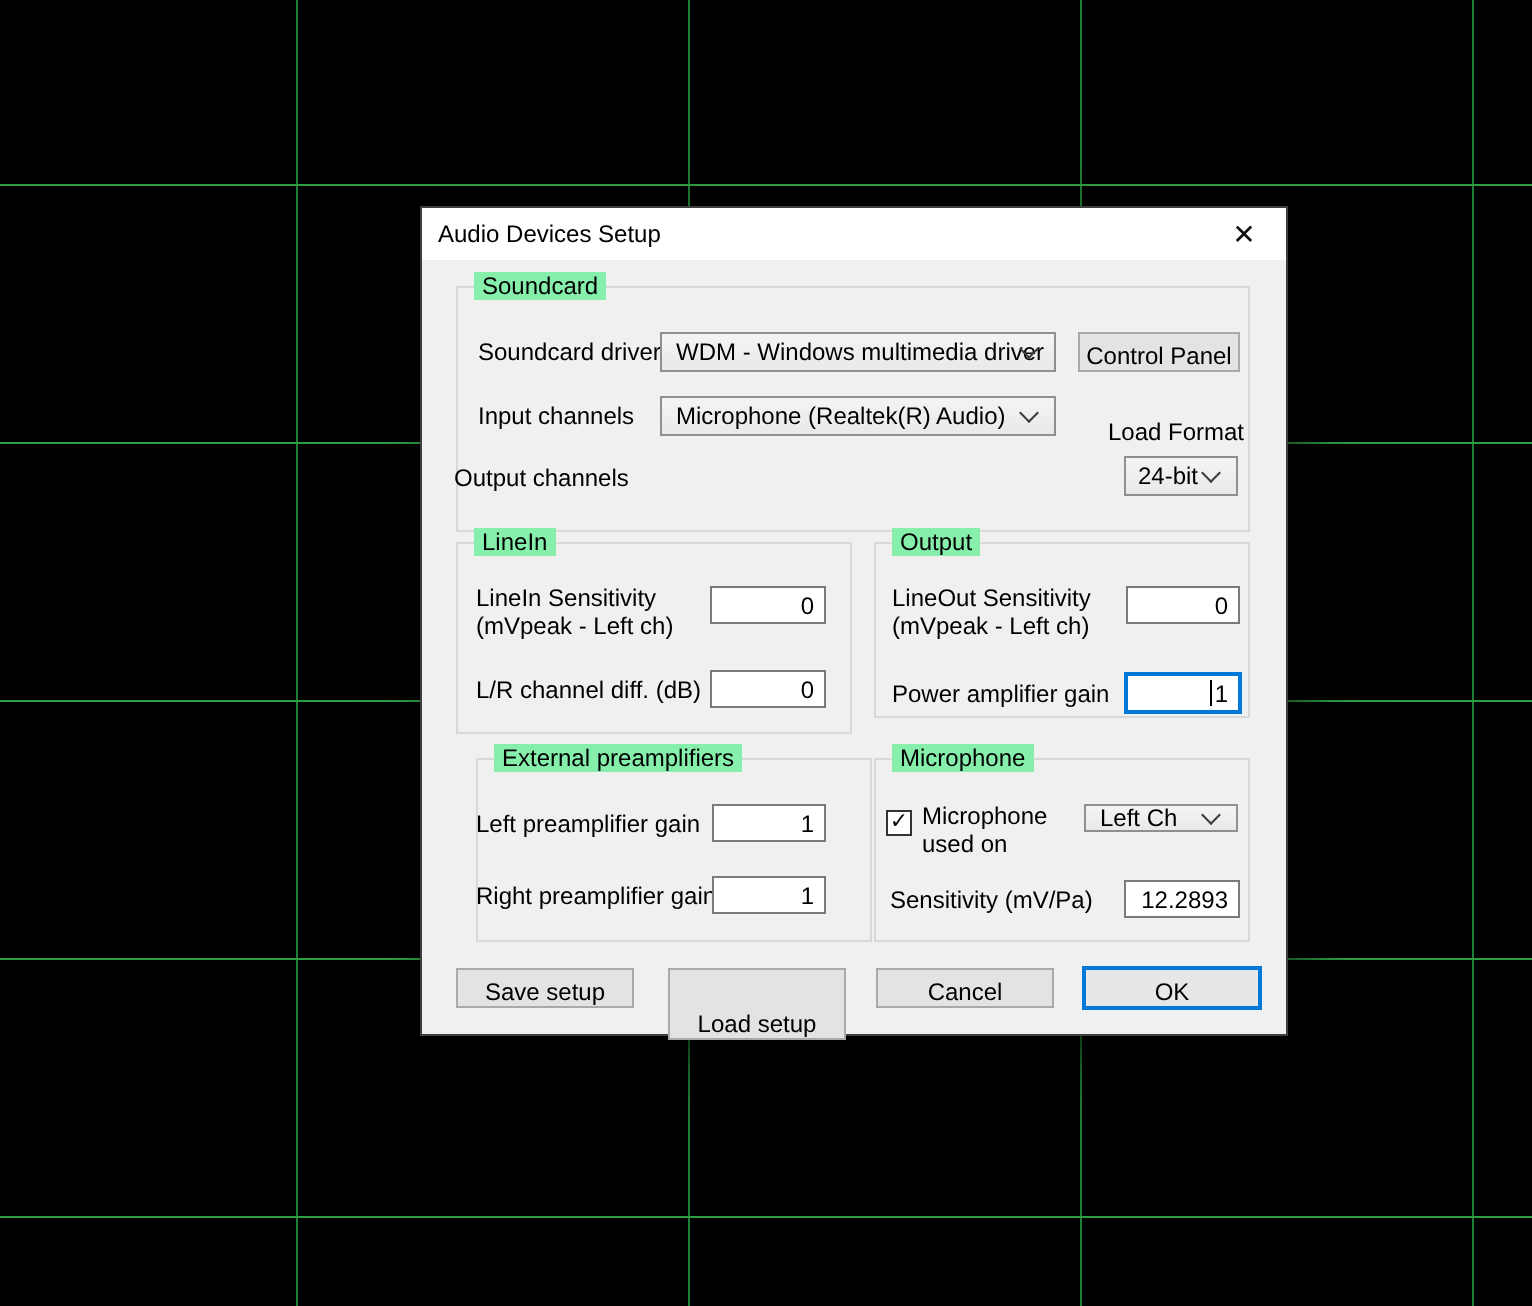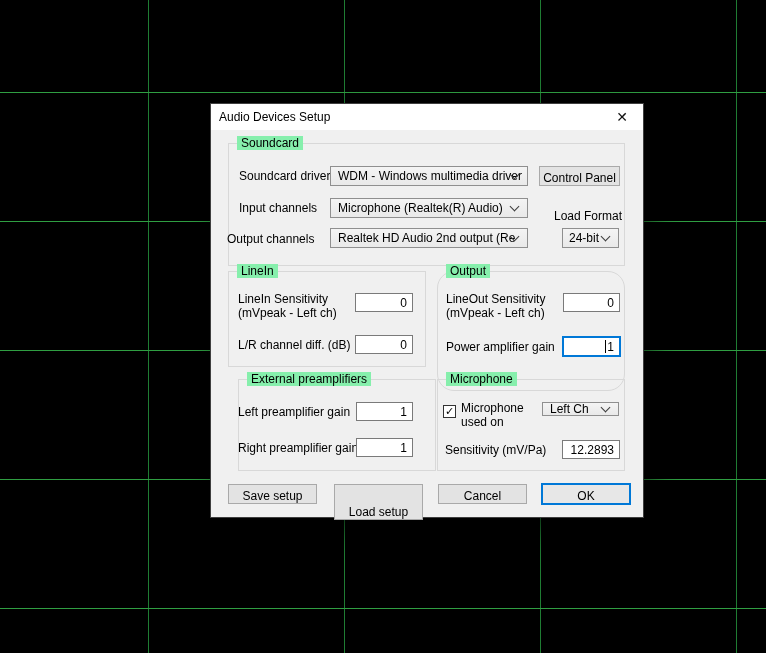--- a/index.html
+++ b/index.html
@@ -101,43 +101,39 @@
     </div>
 
     <span class="lbl" style="left:28px; top:97px;">Input channels</span>
     <div class="combo" style="left:119px; top:94px; width:198px; height:20px;">
       <span>Microphone (Realtek(R) Audio)</span>
       <span class="chev"></span>
     </div>
     <span class="lbl" style="left:339px; top:105px; width:76px; text-align:center;">Load Format</span>
 
     <span class="lbl" style="left:16px; top:128px;">Output channels</span>
-    <div class="combo" style="left:119px; top:124px; width:198px; height:20px;">
-      <span>Realtek HD Audio 2nd output (Re</span>
-      <span class="chev"></span>
-    </div>
     <div class="combo" style="left:351px; top:124px; width:57px; height:20px; padding-left:6px;">
       <span>24-bit</span>
       <span class="chev"></span>
     </div>
 
     <div class="group" style="left:17px; top:167px; width:198px; height:96px;">
       <span class="legend">LineIn</span>
     </div>
     <span class="lbl" style="left:27px; top:188px;">LineIn Sensitivity</span>
     <span class="lbl" style="left:27px; top:202px;">(mVpeak - Left ch)</span>
     <div class="field" style="left:144px; top:189px; width:58px; height:19px;">
       <span>0</span>
     </div>
     <span class="lbl" style="left:27px; top:234px;">L/R channel diff. (dB)</span>
     <div class="field" style="left:144px; top:231px; width:58px; height:19px;">
       <span>0</span>
     </div>
 
-    <div class="group" style="left:226px; top:167px; width:188px; height:120px;border-radius:17px;">
+    <div class="group" style="left:226px; top:167px; width:188px; height:88px;">
       <span class="legend">Output</span>
     </div>
     <span class="lbl" style="left:235px; top:188px;">LineOut Sensitivity</span>
     <span class="lbl" style="left:235px; top:202px;">(mVpeak - Left ch)</span>
     <div class="field" style="left:352px; top:189px; width:57px; height:19px;">
       <span>0</span>
     </div>
     <span class="lbl" style="left:235px; top:236px;">Power amplifier gain</span>
     <div class="field focused" style="left:351px; top:232px; width:59px; height:21px;">
       <span class="caret"></span>

